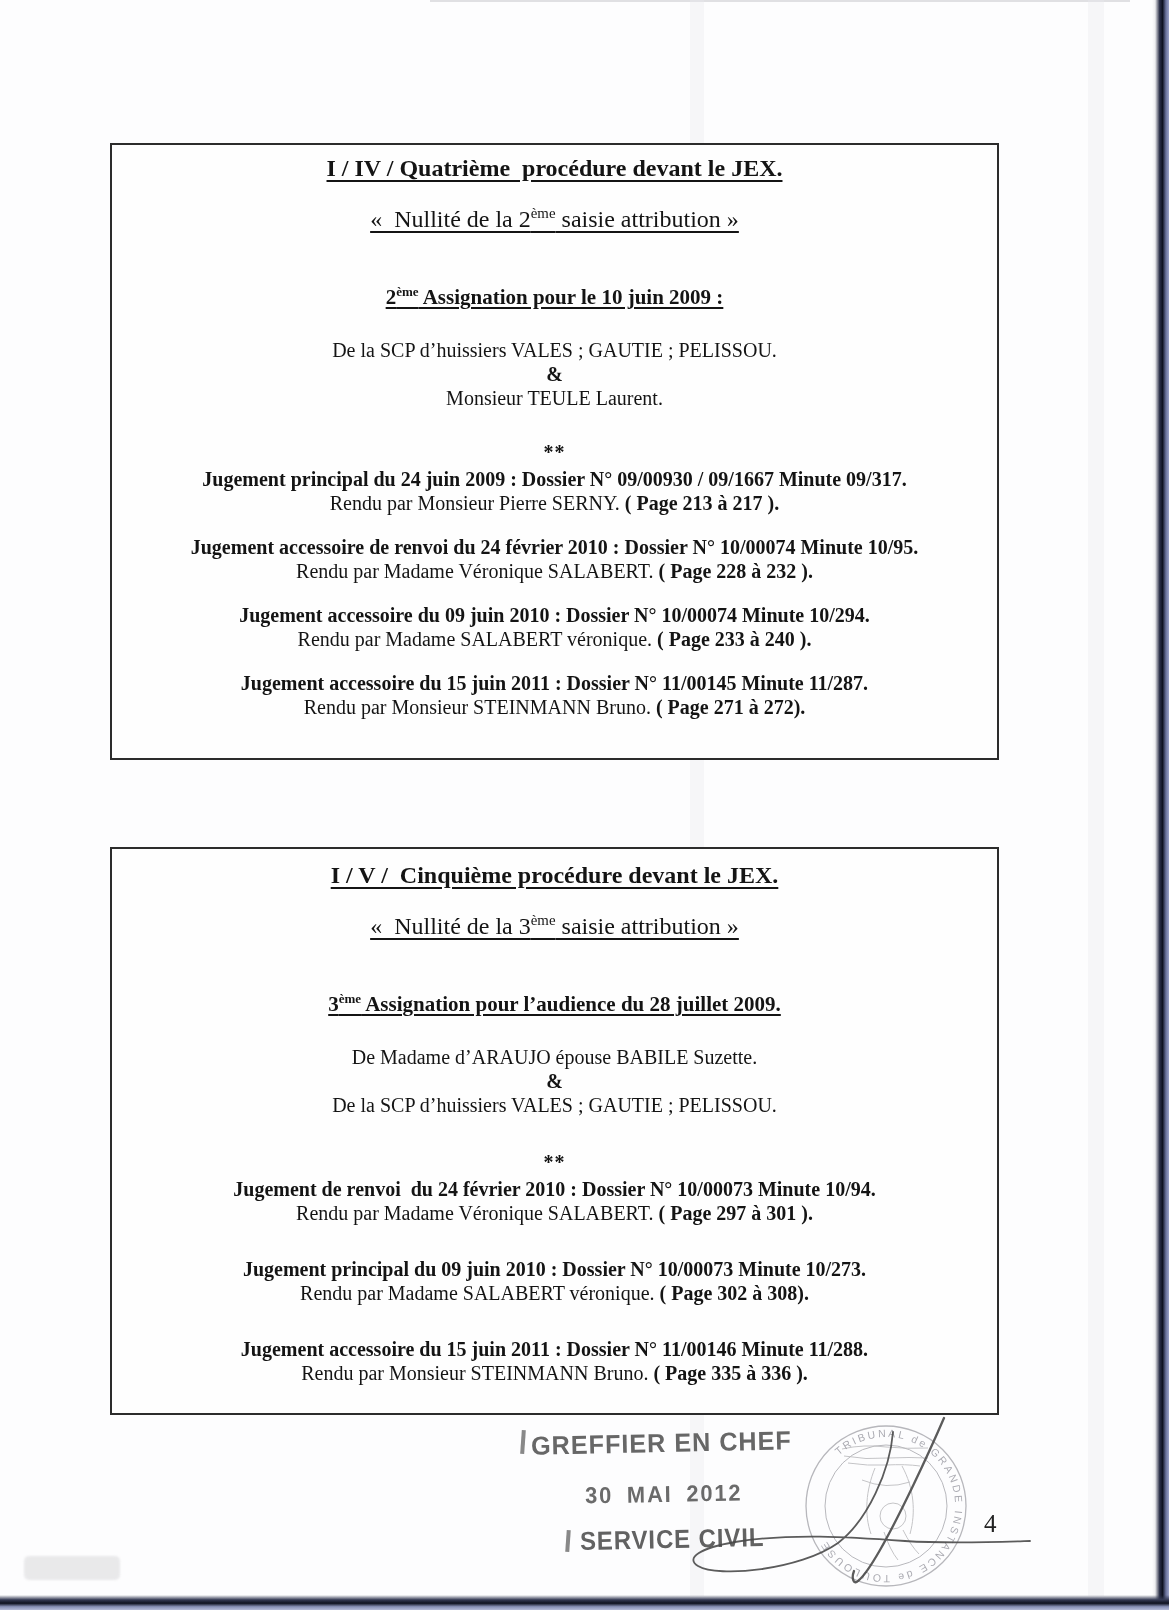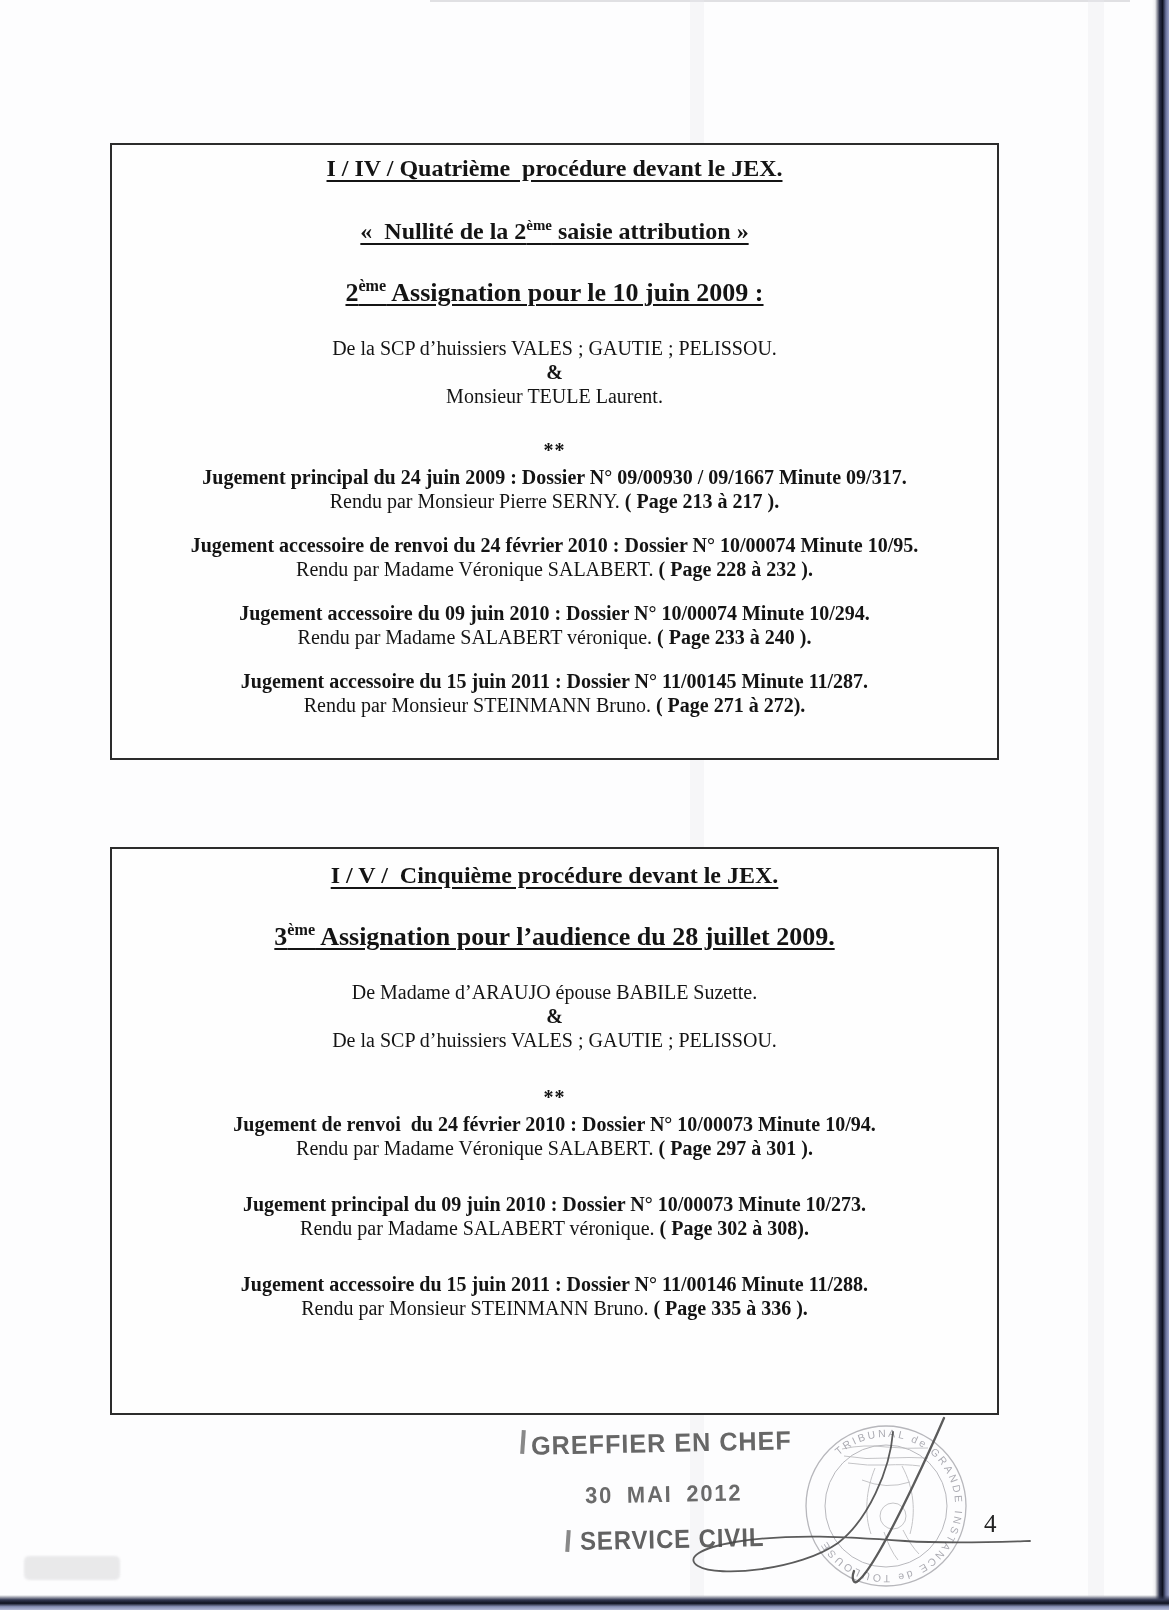--- a/index.html
+++ b/index.html
@@ -22,24 +22,24 @@
 
   
   .doc-box{position:absolute;left:110px;width:889px;border:2px solid #2c2c2c;background:#fefefe;
     text-align:center;box-sizing:border-box;}
   .box-1{top:143px;height:617px;}
   .box-2{top:847px;height:568px;}
 
   .box-title{font-size:24px;font-weight:bold;text-decoration:underline;
     text-underline-offset:4px;text-decoration-thickness:2px;white-space:pre-wrap;margin-top:10px;}
   .box-2 .box-title{margin-top:13px;}
-  .box-subtitle{font-size:24px;font-weight:bold;text-decoration:underline;
-    text-underline-offset:4px;text-decoration-thickness:2px;white-space:pre-wrap;margin-top:36px;}
-  .assignation{font-size:26px;font-weight:bold;text-decoration:underline;
-    text-underline-offset:3px;text-decoration-thickness:1.5px;white-space:pre-wrap;margin-top:33px;}
+  .box-subtitle{font-size:24px;font-weight:normal;text-decoration:underline;
+    text-underline-offset:4px;text-decoration-thickness:2px;white-space:pre-wrap;margin-top:24px;}
+  .assignation{font-size:21px;font-weight:bold;text-decoration:underline;
+    text-underline-offset:3px;text-decoration-thickness:1.5px;white-space:pre-wrap;margin-top:52px;}
   sup{font-size:62%;line-height:0;}
   .parties{margin-top:28px;font-size:20px;line-height:24px;}
   .amp{font-weight:bold;}
   .stars{margin-top:31px;font-size:20px;font-weight:bold;letter-spacing:1px;}
   .box-2 .stars{margin-top:34px;}
   .entry{font-size:20px;line-height:24px;}
   .entry.first{margin-top:3px;}
   .entry.gap{margin-top:20px;}
   .box-2 .entry.gap{margin-top:32px;}
   .entry-title{font-weight:bold;white-space:pre-wrap;}
@@ -92,20 +92,21 @@
     <div><span>Rendu par Madame SALABERT véronique. </span><span class="entry-pages">( Page 233 à 240 ).</span></div>
   </div>
   <div class="entry gap">
     <div class="entry-title">Jugement accessoire du 15 juin 2011 : Dossier N° 11/00145 Minute 11/287.</div>
     <div><span>Rendu par Monsieur STEINMANN Bruno. </span><span class="entry-pages">( Page 271 à 272).</span></div>
   </div>
 </div>
 
 <div class="doc-box box-2">
   <div class="box-title">I / V /  Cinquième procédure devant le JEX.</div>
+  <div class="box-subtitle"><span>«  Nullité de la 3</span><sup>ème</sup><span> saisie attribution »</span></div>
   <div class="assignation"><span>3</span><sup>ème</sup><span> Assignation pour l’audience du 28 juillet 2009.</span></div>
   <div class="parties">
     <div>De Madame d’ARAUJO épouse BABILE Suzette.</div>
     <div class="amp">&amp;</div>
     <div>De la SCP d’huissiers VALES ; GAUTIE ; PELISSOU.</div>
   </div>
   <div class="stars">**</div>
   <div class="entry first">
     <div class="entry-title">Jugement de renvoi  du 24 février 2010 : Dossier N° 10/00073 Minute 10/94.</div>
     <div><span>Rendu par Madame Véronique SALABERT. </span><span class="entry-pages">( Page 297 à 301 ).</span></div>

